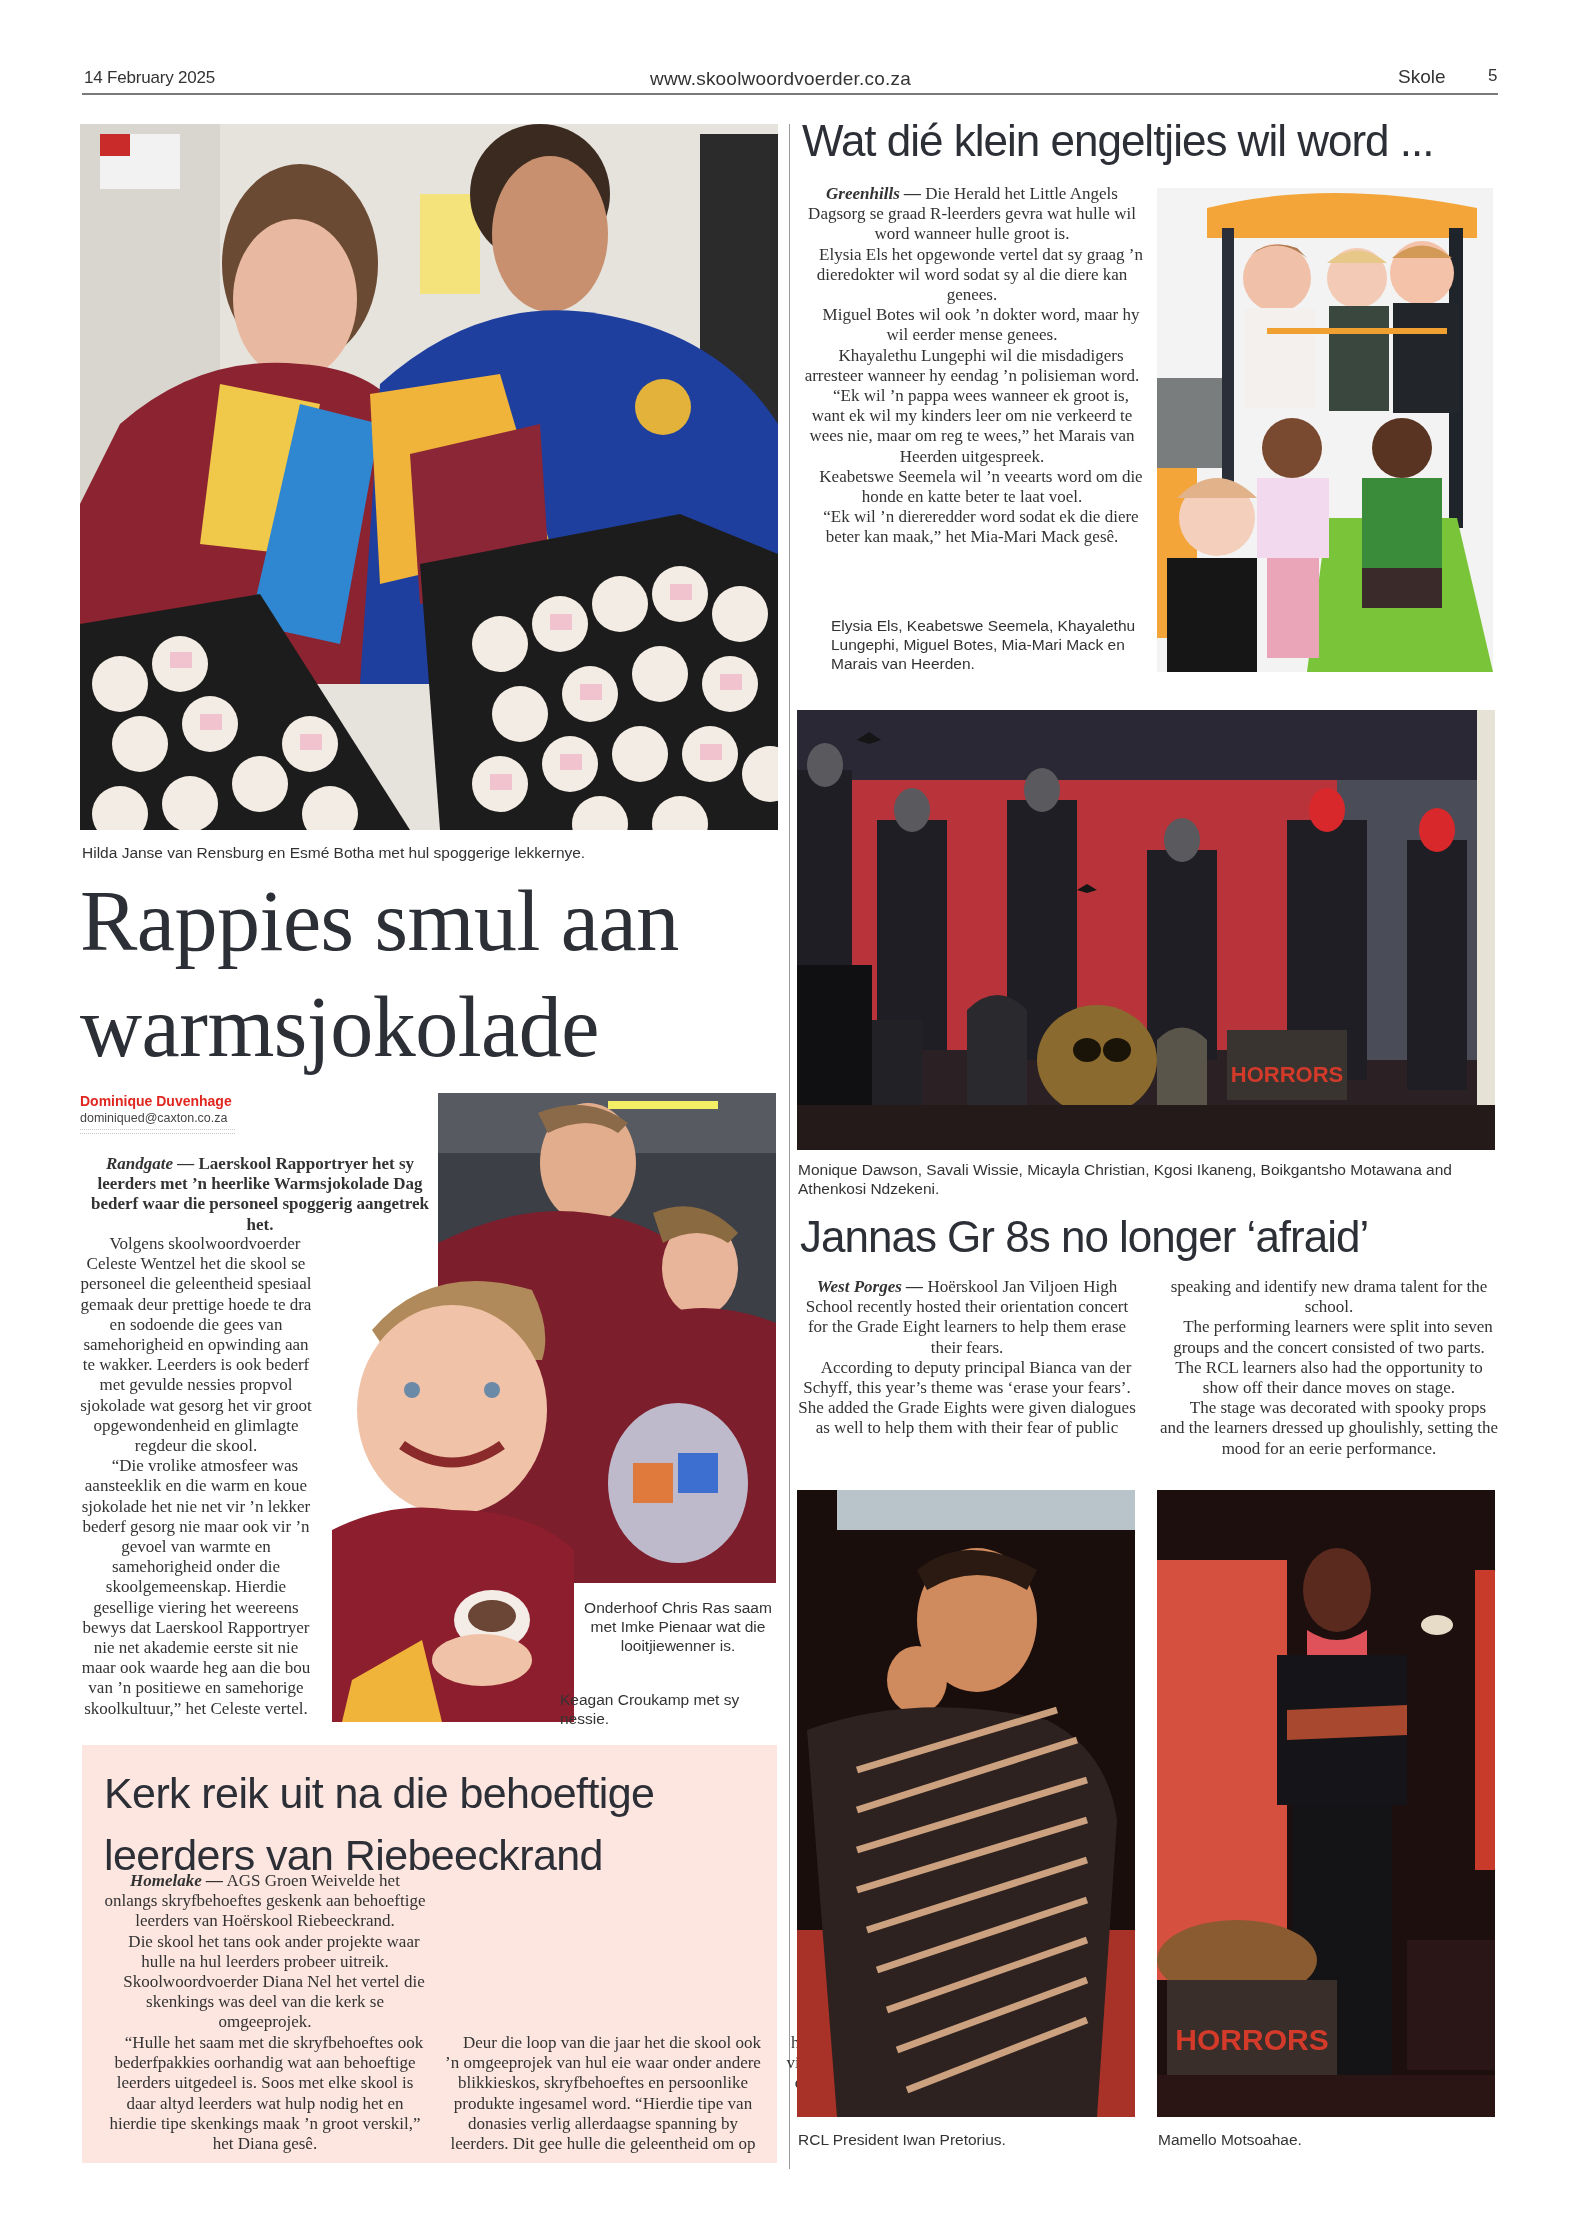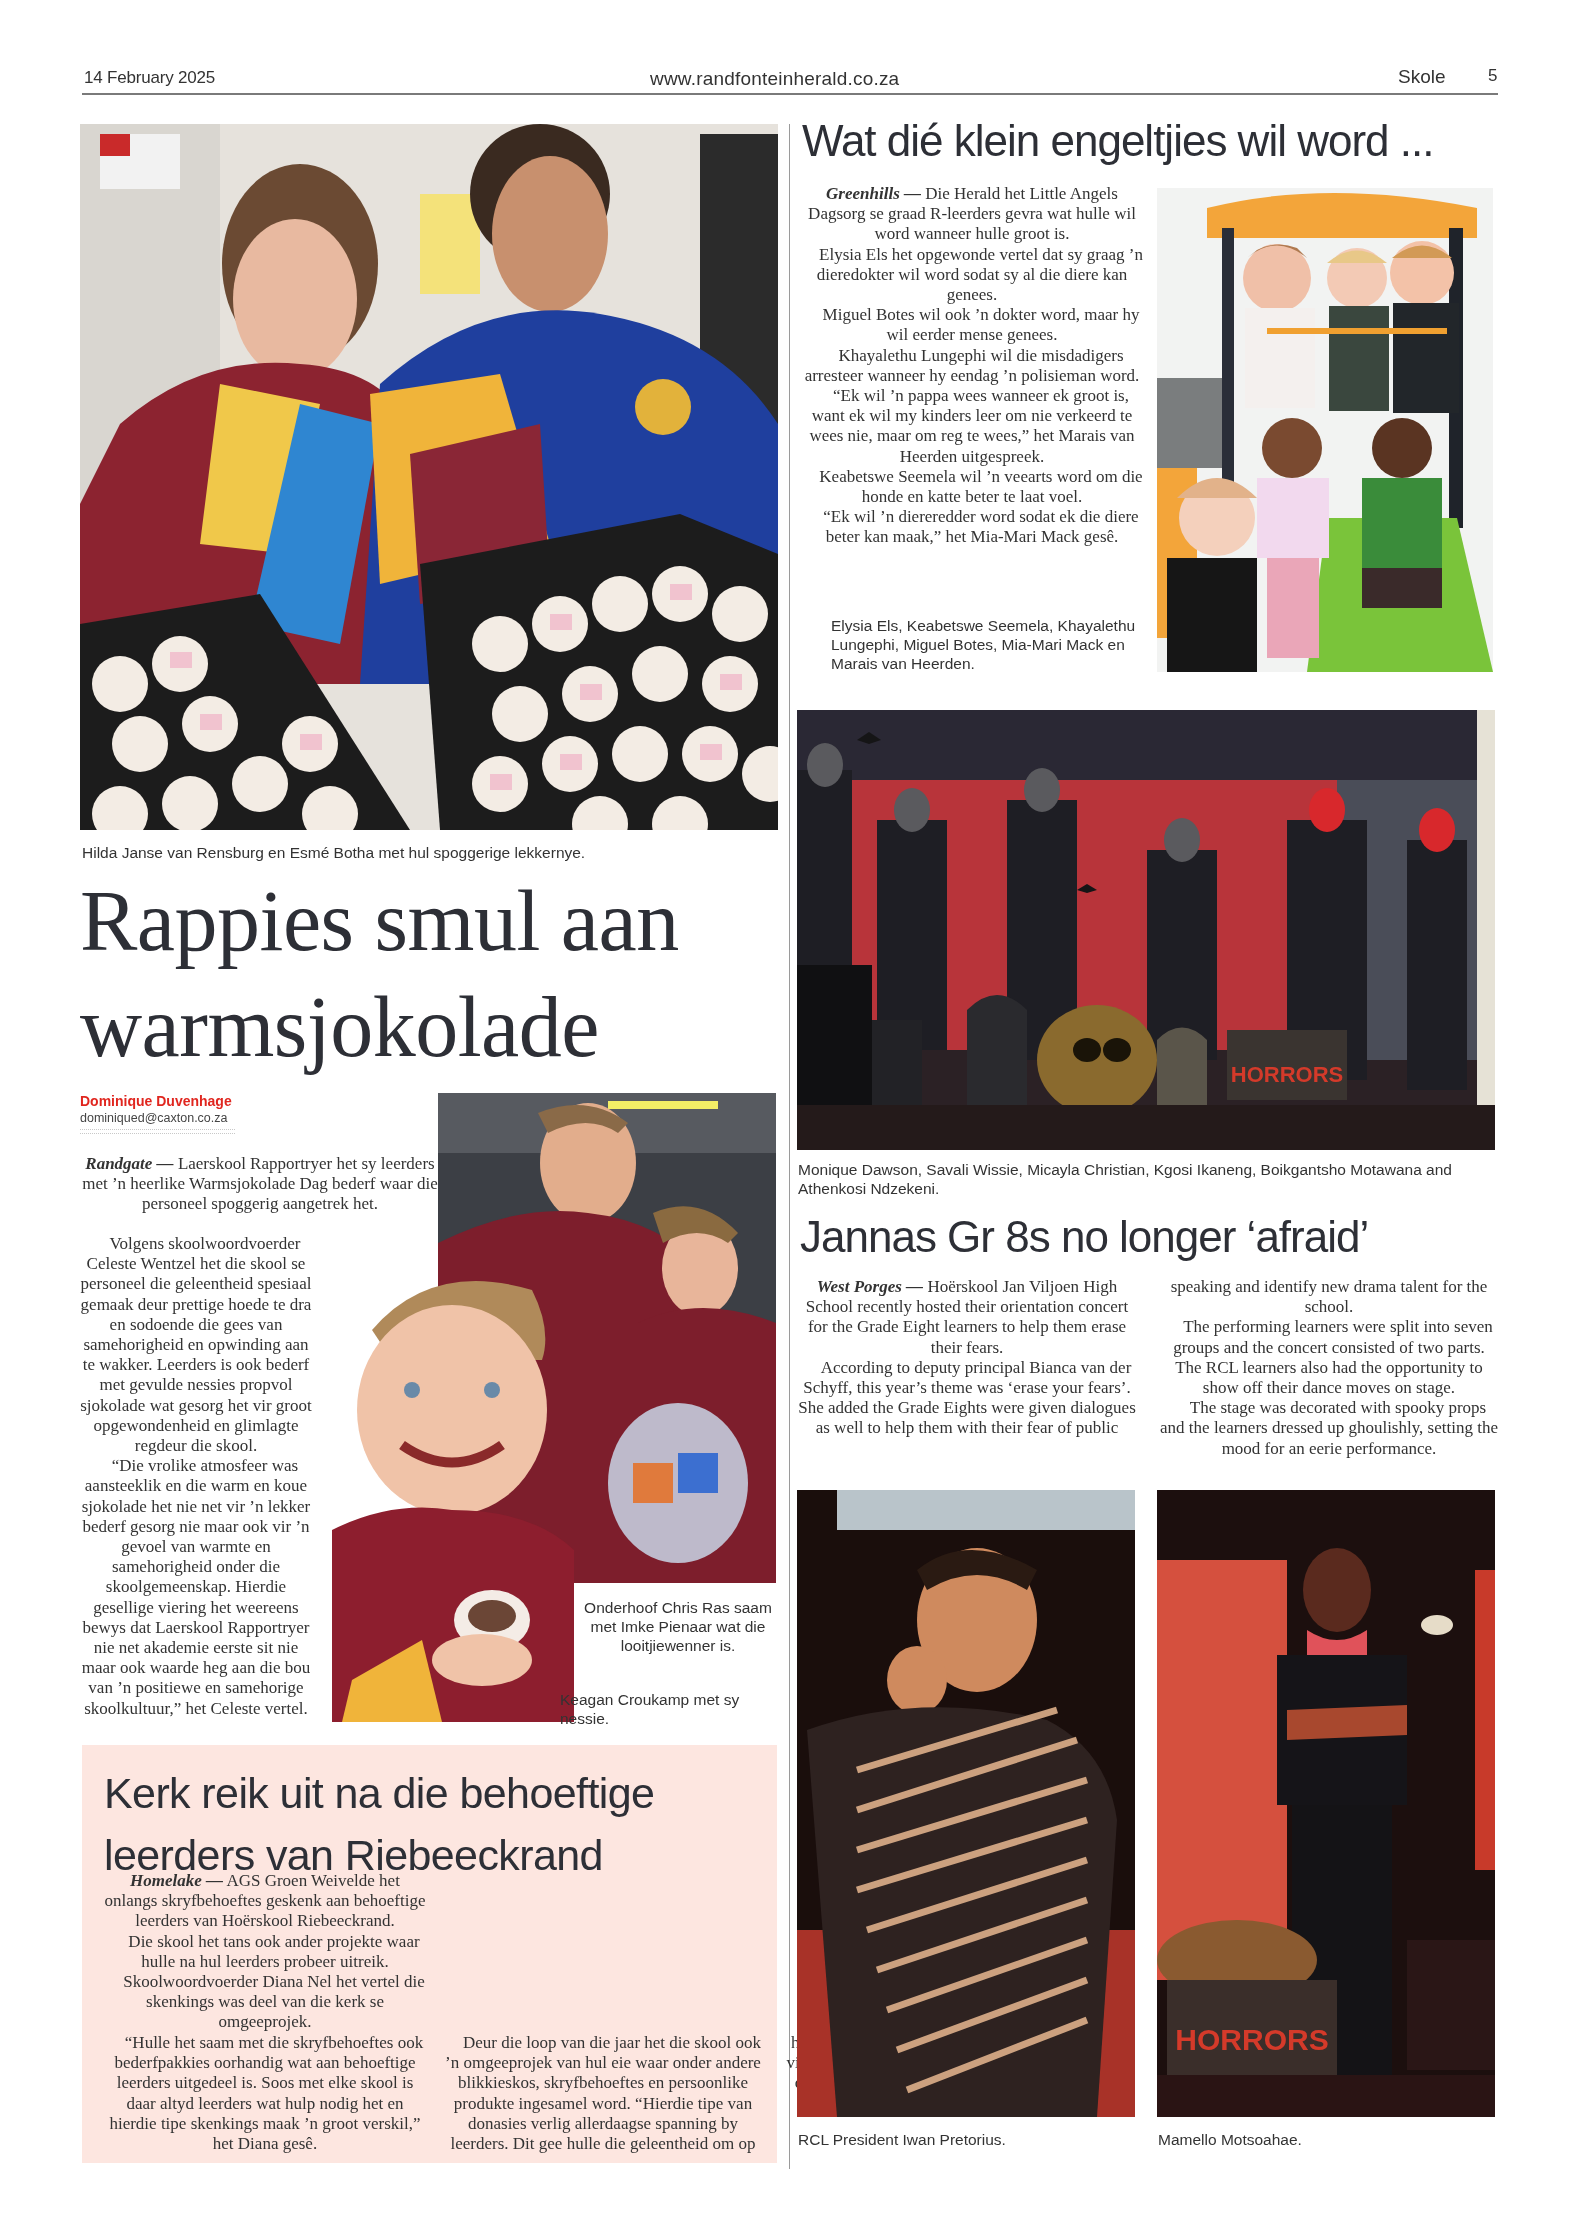--- a/index.html
+++ b/index.html
@@ -26,33 +26,33 @@
   
   .h-angels { left: 802px; top: 116px; font-size: 44px; color: #2d2f36; white-space: nowrap; letter-spacing: -1px; }
   .h-rappies { left: 80px; top: 868px; width: 720px; font-size: 86px; line-height: 106px; color: #2d2f36; letter-spacing: -0.5px; }
   .h-jannas { left: 800px; top: 1212px; font-size: 44px; color: #2d2f36; white-space: nowrap; letter-spacing: -1px; }
   .h-kerk { left: 104px; top: 1762px; font-size: 43px; line-height: 62px; color: #2d2f36; letter-spacing: -0.6px; }
 
   .body-text { font-size: 17px; line-height: 20.2px; color: #333; text-align: center; }
   .body-text p { margin: 0; text-indent: 18px; }
   .body-text p.lead { text-indent: 0; }
   .dateline { font-weight: bold; font-style: italic; }
-  .lead-bold { font-weight: normal; }
+  .lead-bold { font-weight: bold; }
 
   .byline-name { left: 80px; top: 1093px; font-size: 14px; font-weight: bold; color: #e0261f; }
   .byline-email { left: 80px; top: 1111px; font-size: 12.5px; color: #444; }
   .byline-rule { left: 80px; top: 1129px; width: 155px; height: 3px; border-top: 1px dotted #c8c8c8; border-bottom: 1px dotted #c8c8c8; }
 
   .pink-box { left: 82px; top: 1745px; width: 695px; height: 418px; background: #fde6e0; }
 </style>
 </head>
 <body>
 
 <div class="abs sans hdr-date">14 February 2025</div>
-<div class="abs sans hdr-url">www.randfonteinherald.co.za</div>
+<div class="abs sans hdr-url">www.skoolwoordvoerder.co.za</div>
 <div class="abs sans hdr-section">Skole</div>
 <div class="abs sans hdr-page">5</div>
 <div class="abs hdr-rule"></div>
 <div class="abs col-rule"></div>
 
 <div class="abs photo" style="left:80px; top:124px; width:698px; height:706px;">
   <svg viewBox="0 0 698 706" preserveAspectRatio="none">
     <rect width="698" height="706" fill="#e6e2dc"></rect>
     <rect x="0" y="0" width="140" height="420" fill="#d9d6d0"></rect>
     <rect x="20" y="10" width="80" height="55" fill="#f2f2f2"></rect>

